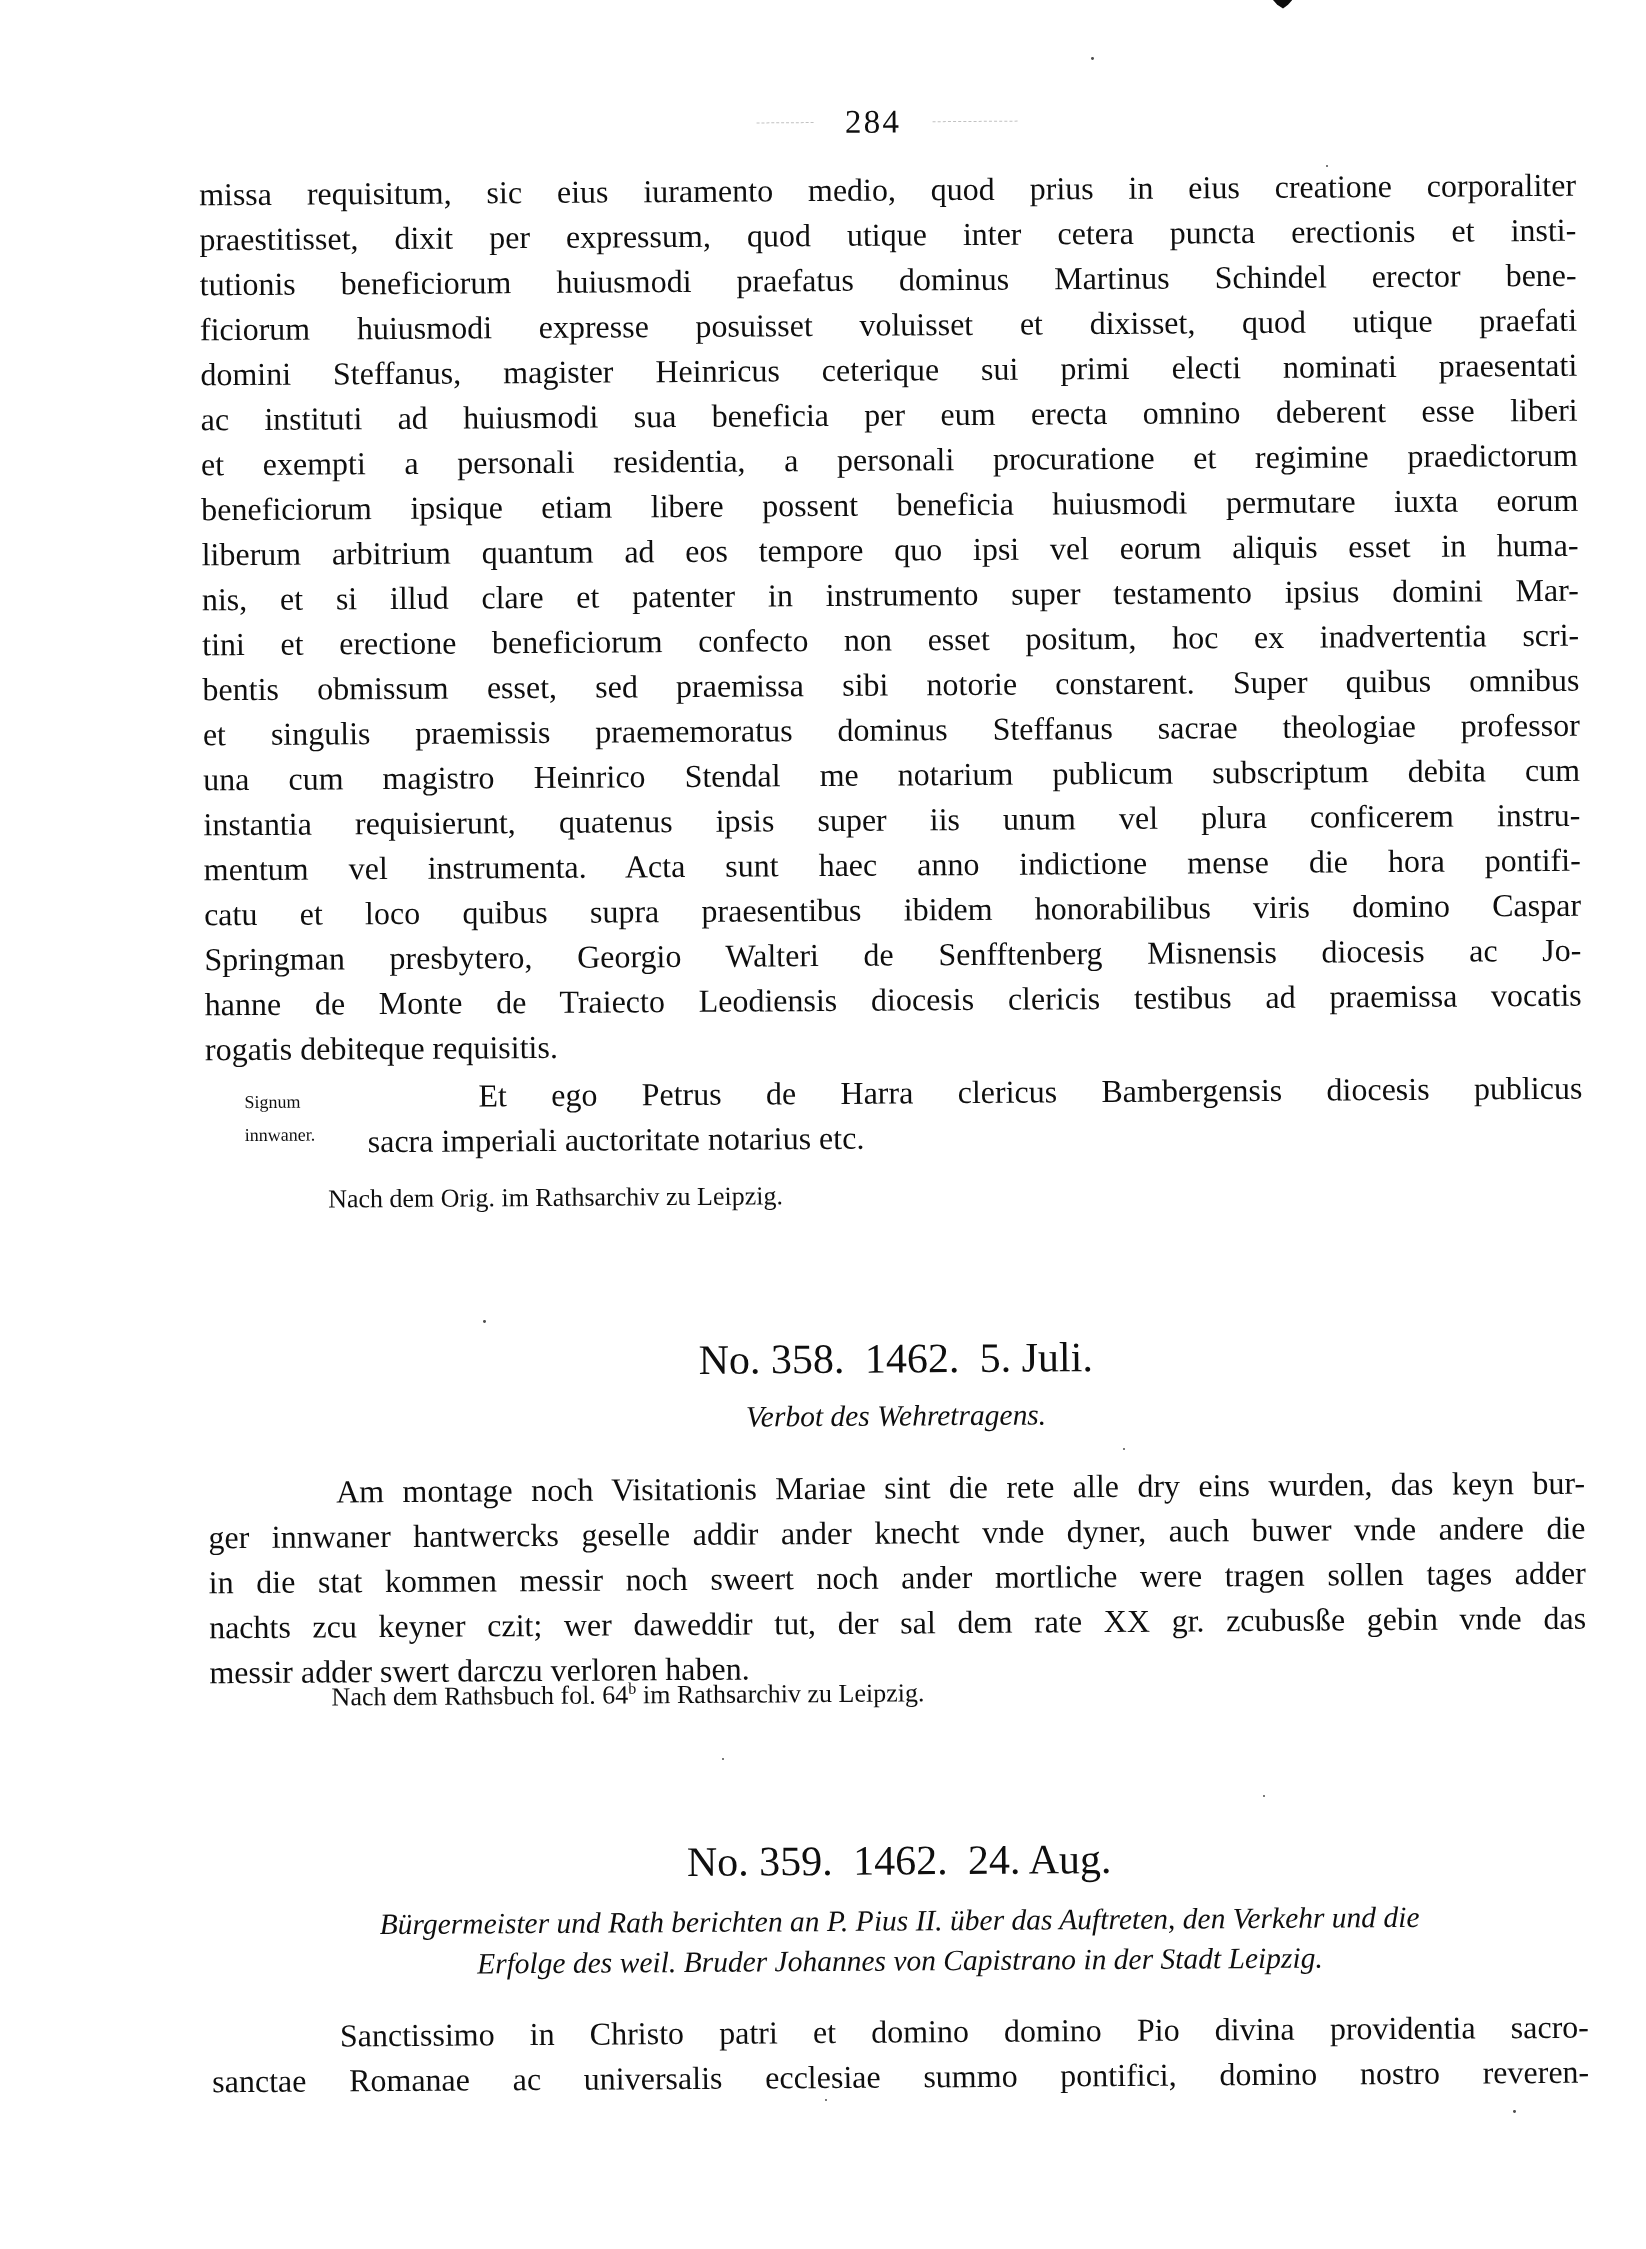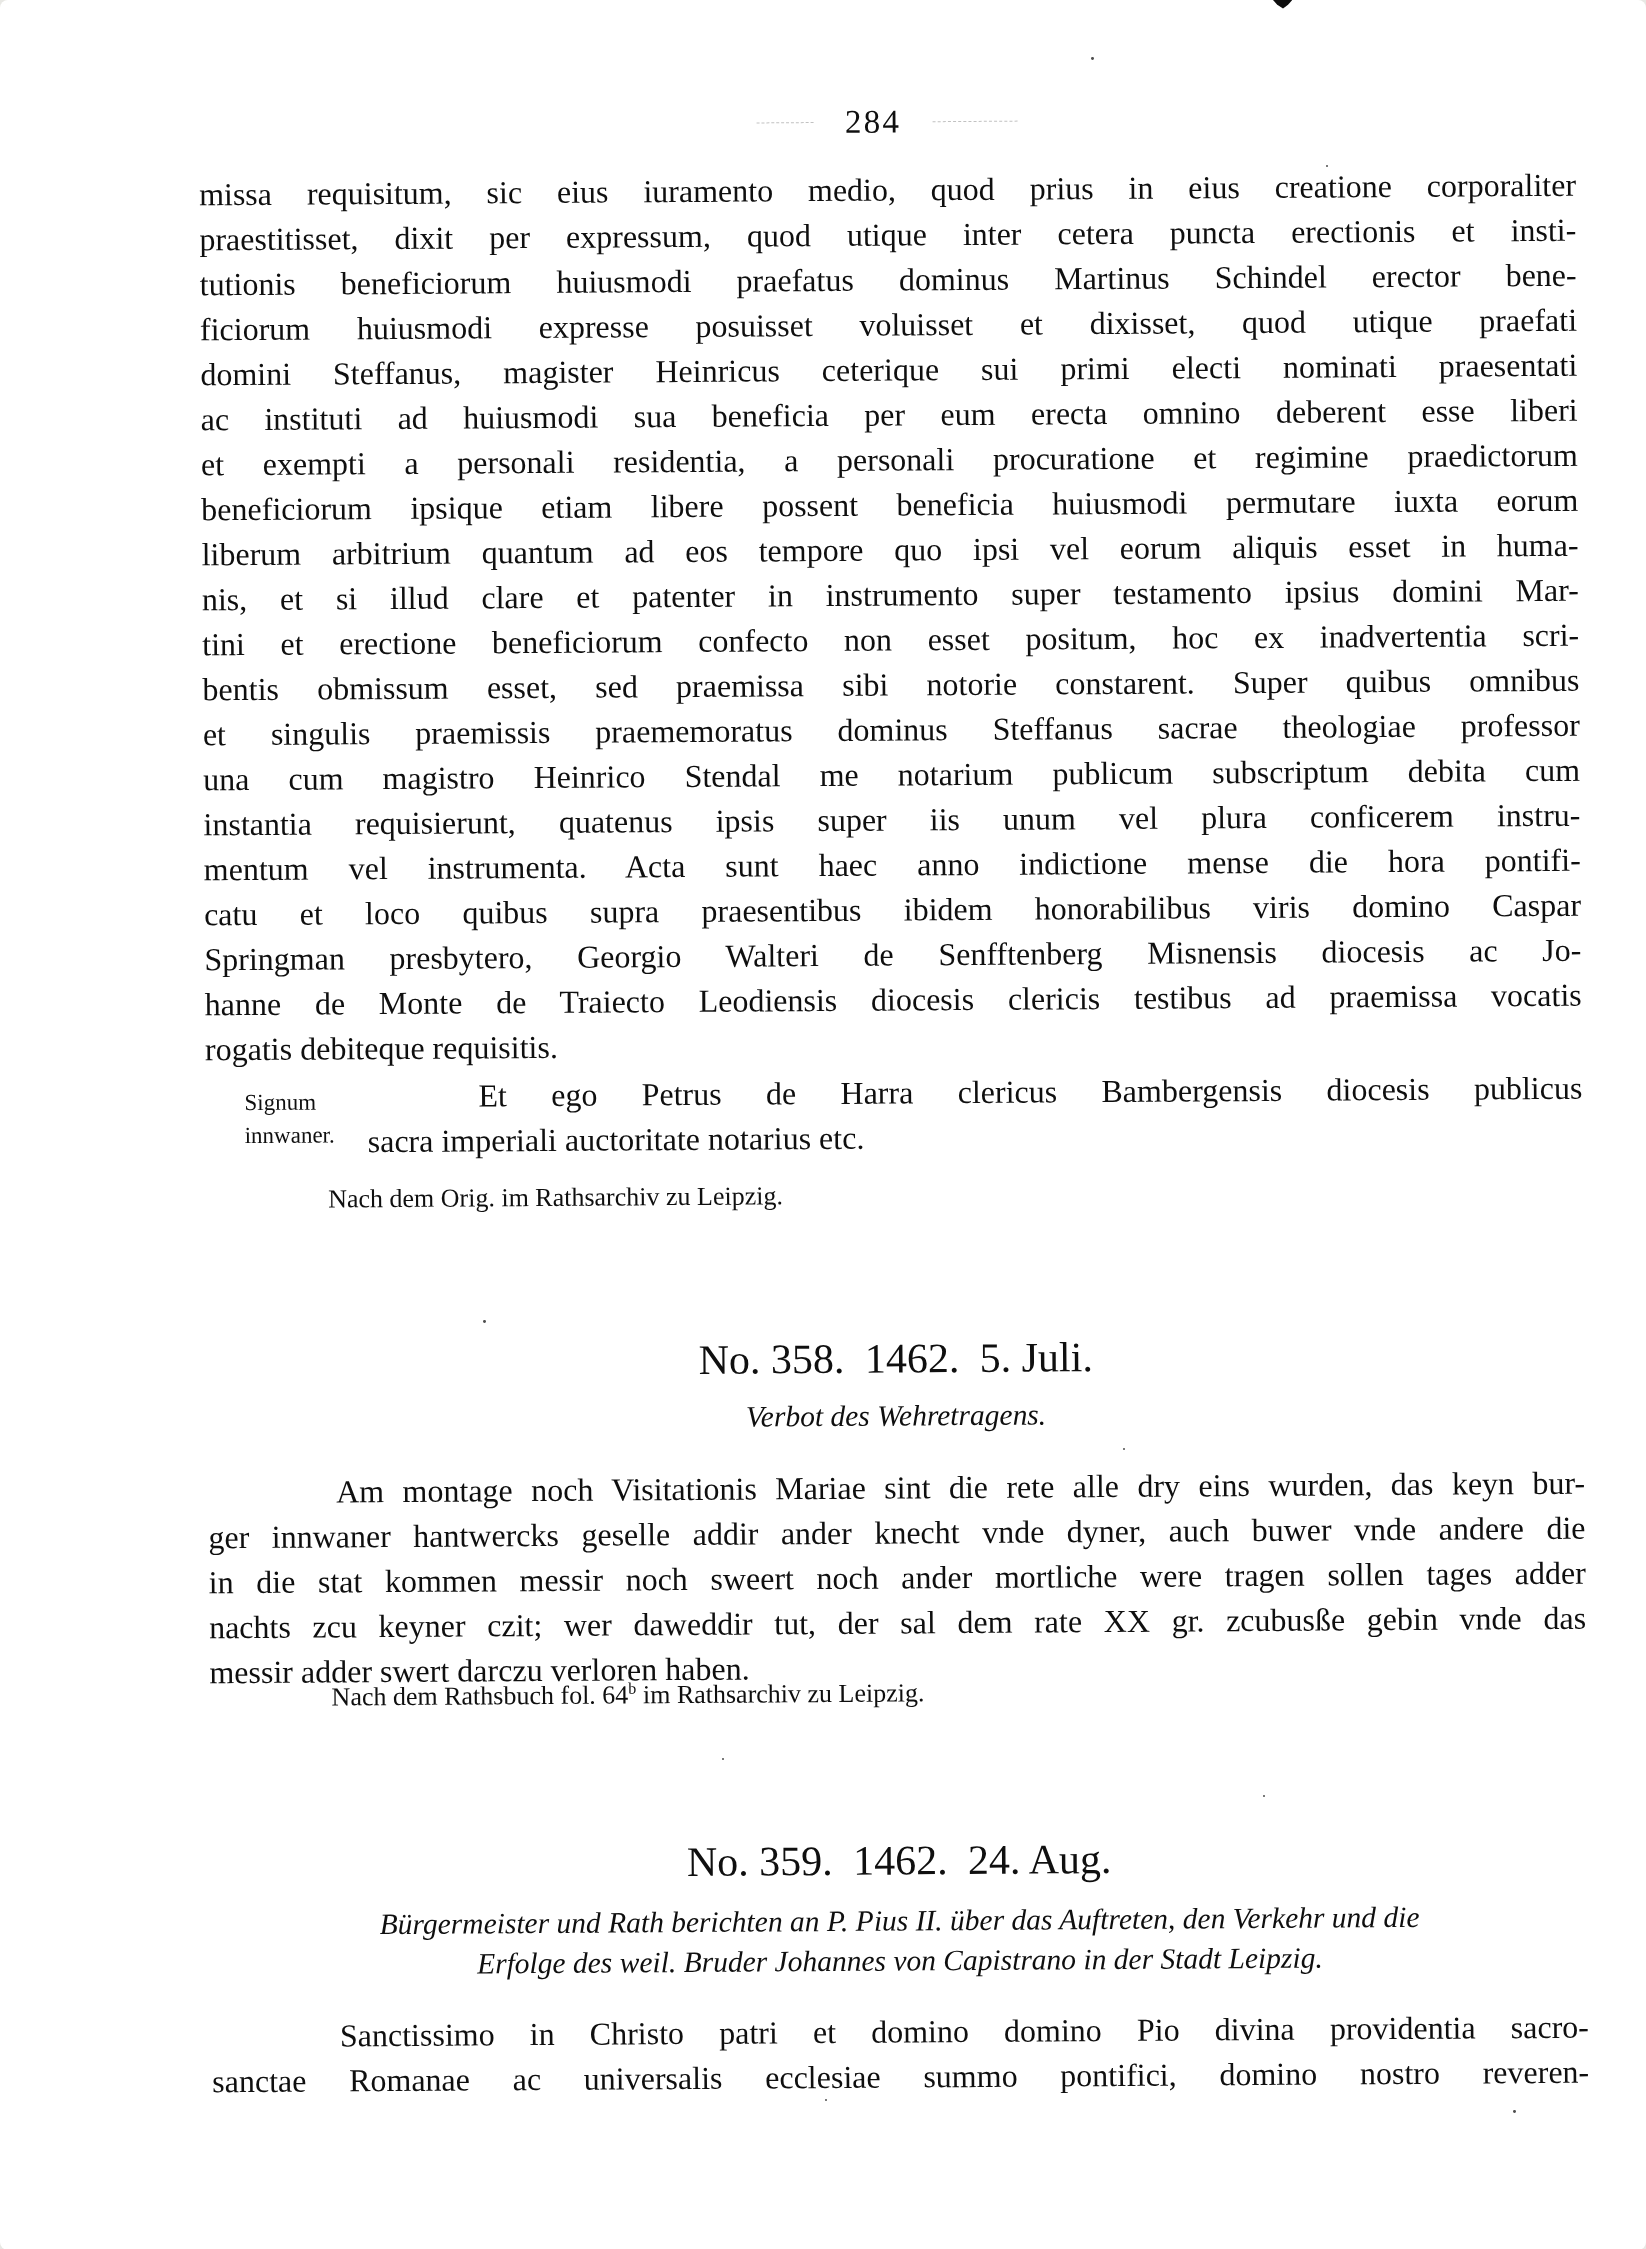--- a/index.html
+++ b/index.html
@@ -1,41 +1,40 @@
 <!DOCTYPE html>
 <html style="font-size:9px"><head>
 <meta charset="utf-8">
 <style>
   html,body{margin:0;padding:0;background:#e8e8e4;}
   .page{
     position:relative; width:1646px; height:2250px; background:#ffffff;
     font-family:"Liberation Serif", serif; color:#0f0f0f; overflow:hidden;
     margin:0 auto;
-    border-radius:8px;
   }
   .tilt{position:absolute; inset:0; transform:rotate(-0.4deg); transform-origin:50% 40%;}
 
   
   .pagenum-row{position:absolute; left:204px; top:102px; width:1377px;
     display:flex; justify-content:center; align-items:center; gap:31px;}
   .pagenum{font-size:33px; line-height:40px; letter-spacing:2.3px;}
   .dash{height:0; border-top:1.7px dashed #8f8f8f; opacity:.55;}
   .dash.l{width:57px;} .dash.r{width:85px;}
 
   
   .bl{margin:0; font-size:32px; line-height:45px; white-space:normal;
       text-align:justify; text-justify:inter-word;}
   .j{text-align-last:justify;}
   .last{text-align:left; text-align-last:left;}
   .ind{text-indent:128px;}
 
   #para-prev{position:absolute; left:204px; top:168px; width:1377px;}
 
   #margin-note{position:absolute; left:243px; top:1082px; width:97px;
-    font-size:23px; line-height:33px; text-align:left;}
+    font-size:18px; line-height:33px; text-align:left;}
 
   #attestation{position:absolute; left:366px; top:1071px; width:1215px;}
   #attestation .first{text-indent:111px;}
 
   .source{position:absolute; left:326px; font-size:26px; line-height:32px; margin:0;}
   #source-prev{top:1180px;}
   #source-358{top:1678px;}
   .source sup{font-size:0.62em; vertical-align:super; line-height:0;}
 
   .heading{position:absolute; left:204px; width:1377px; display:flex;

